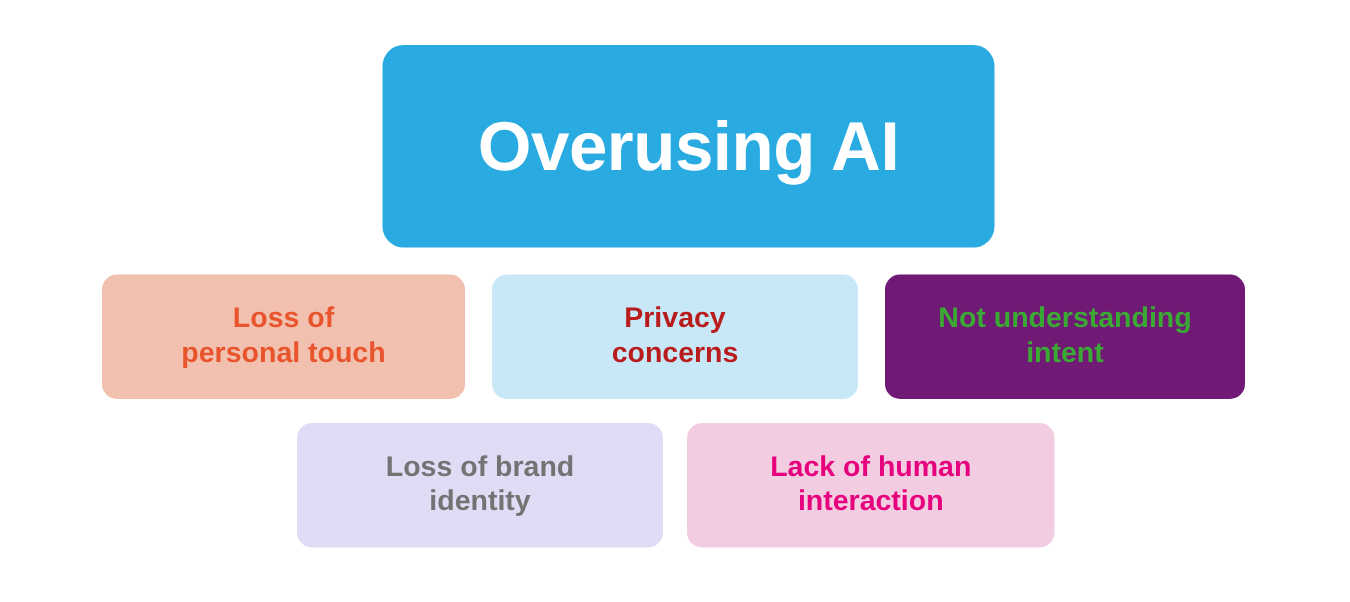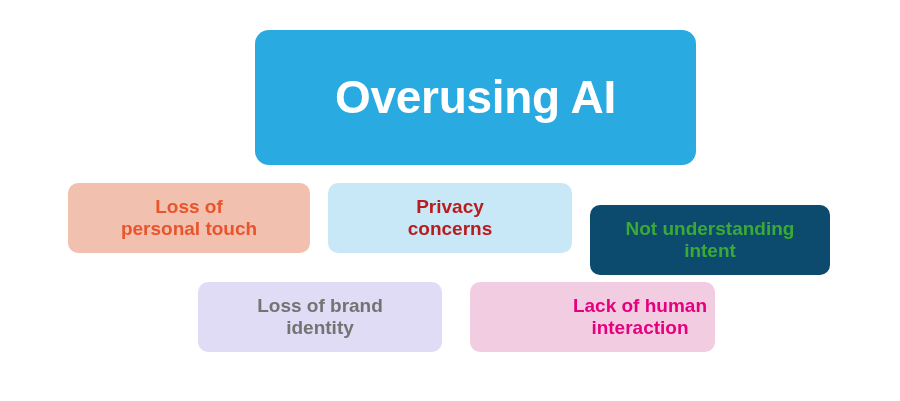--- a/index.html
+++ b/index.html
@@ -31,45 +31,45 @@
     text-align: center;
     line-height: 1.18;
     font-weight: bold;
     -webkit-font-smoothing: antialiased;
   }
 
   
   .node.root {
     left: 255px;
     top: 30px;
-    width: 441px;
+    width: 408px;
     height: 135px;
     border-radius: 14px;
     font-size: 46px;
     letter-spacing: -0.3px;
   }
 
   
   .node.leaf {
-    height: 70px;
+    height: 83px;
     border-radius: 10px;
     font-size: 19px;
     padding: 12px 8px;
   }
 
   
   .node.r2 { top: 183px; }
   .node.n-loss-personal-touch   { left: 68px;  width: 242px; }
   .node.n-privacy-concerns      { left: 328px; width: 244px; }
   .node.n-not-understanding     { left: 590px; width: 240px; }
 
   
   .node.r3 { top: 282px; }
   .node.n-loss-brand-identity   { left: 198px; width: 244px; }
-  .node.n-lack-human-interaction{ left: 470px; width: 245px; justify-content: flex-end; }
+  .node.n-lack-human-interaction{ left: 458px; width: 245px; }
 
   .node-label {
     display: block;
     white-space: pre-line;
   }
 </style>
 </head>
 <body style="background-color: rgb(255, 255, 255);">
 
 <div id="diagram-canvas" style="background-color: rgb(255, 255, 255);">
@@ -81,21 +81,21 @@
   <div class="node leaf r2 n-loss-personal-touch" style="background-color: rgb(242, 192, 174); color: rgb(232, 85, 45);">
     <span class="node-label">Loss of
 personal touch</span>
   </div>
 
   <div class="node leaf r2 n-privacy-concerns" style="background-color: rgb(201, 232, 247); color: #b91c1c;">
     <span class="node-label">Privacy
 concerns</span>
   </div>
 
-  <div class="node leaf r2 n-not-understanding" style="background-color: #0c4a6e; color: rgb(58, 170, 53); margin-top: 22px;">
+  <div class="node leaf r2 n-not-understanding" style="background-color: #701a75; color: rgb(58, 170, 53);">
     <span class="node-label">Not understanding
 intent</span>
   </div>
 
   <div class="node leaf r3 n-loss-brand-identity" style="background-color: rgb(224, 220, 245); color: #737373;">
     <span class="node-label">Loss of brand
 identity</span>
   </div>
 
   <div class="node leaf r3 n-lack-human-interaction" style="background-color: rgb(242, 204, 224); color: rgb(230, 0, 126);">

